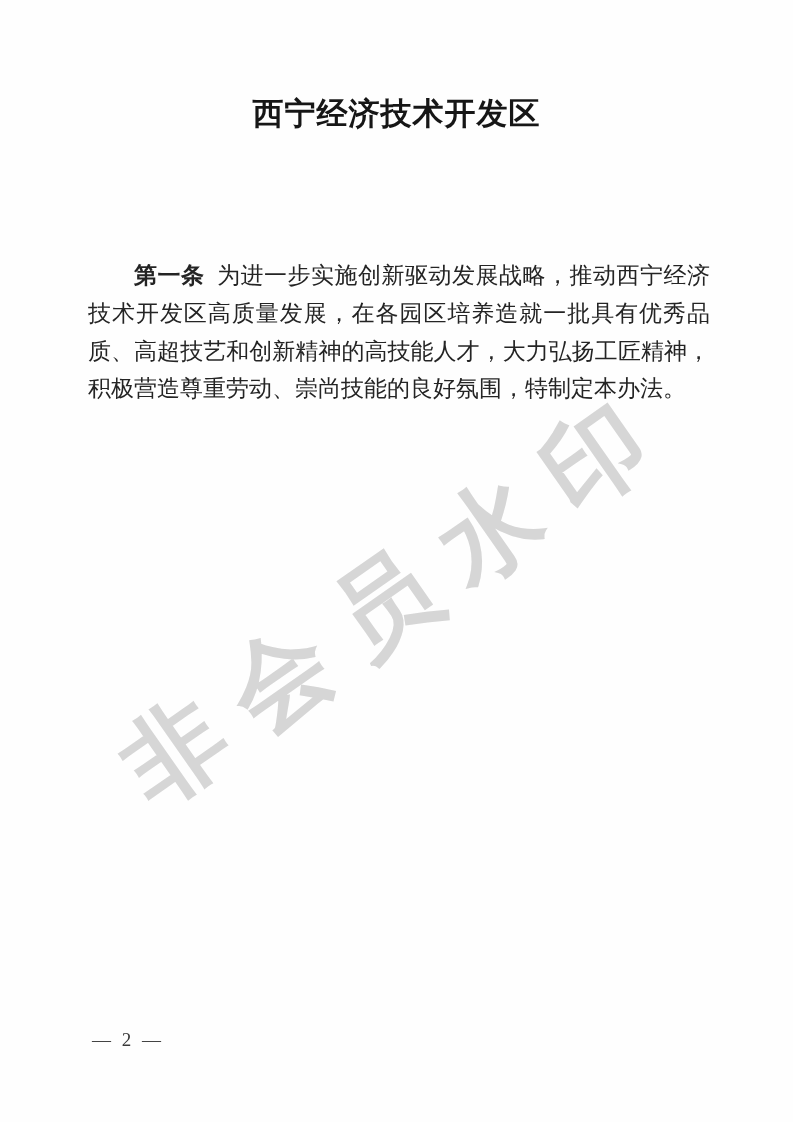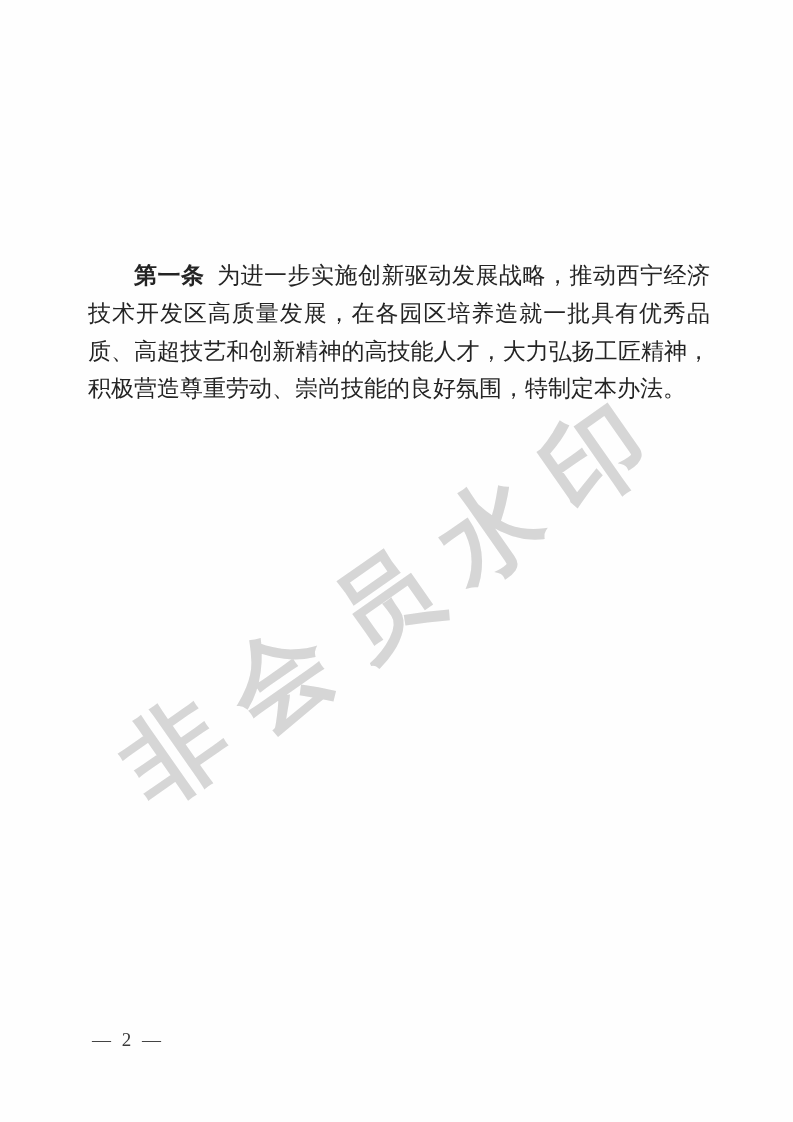--- a/index.html
+++ b/index.html
@@ -80,20 +80,21 @@
   }
 </style>
 </head>
 <body>
 
 <div class="page">
 
   <div class="watermark">非会员水印</div>
 
   <div class="title-block">
+    <div class="title-line">西宁经济技术开发区</div>
   </div>
 
   <div class="body-block">
     <p class="para">
       <span class="para-label">第一条</span><span>为进一步实施创新驱动发展战略，推动西宁经济技术开发区高质量发展，在各园区培养造就一批具有优秀品质、高超技艺和创新精神的高技能人才，大力弘扬工匠精神，积极营造尊重劳动、崇尚技能的良好氛围，特制定本办法。</span>
     </p>
   </div>
 
   <div class="footer">— 2 —</div>
 

